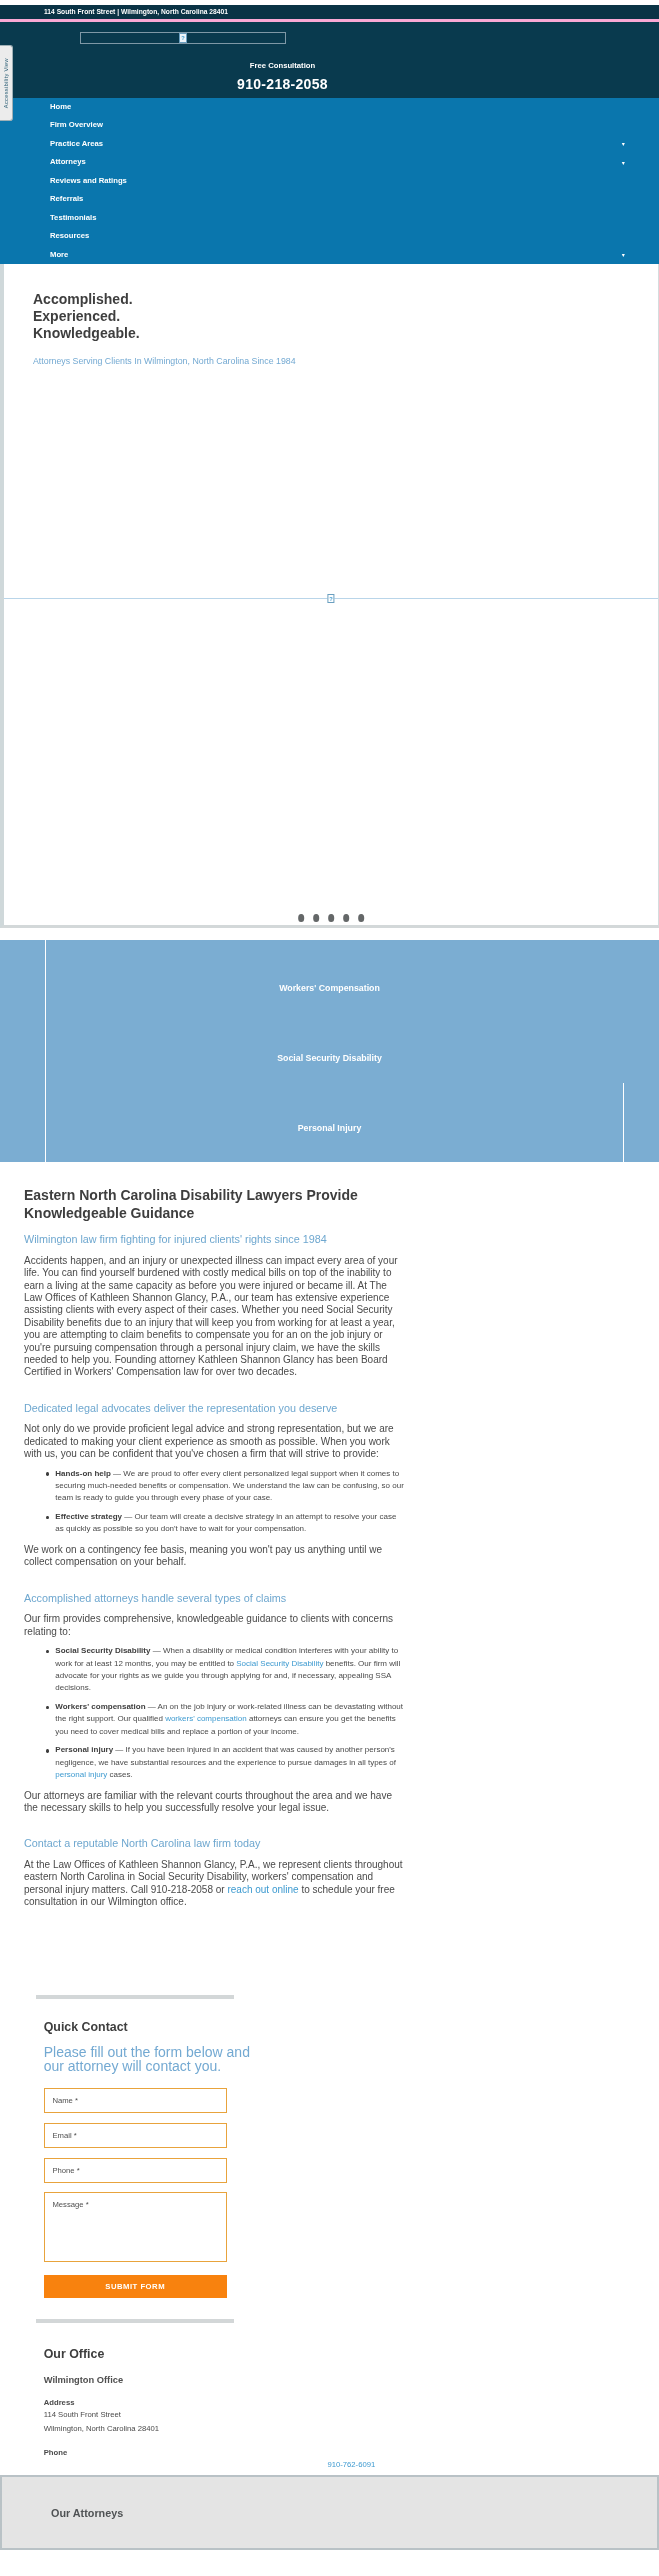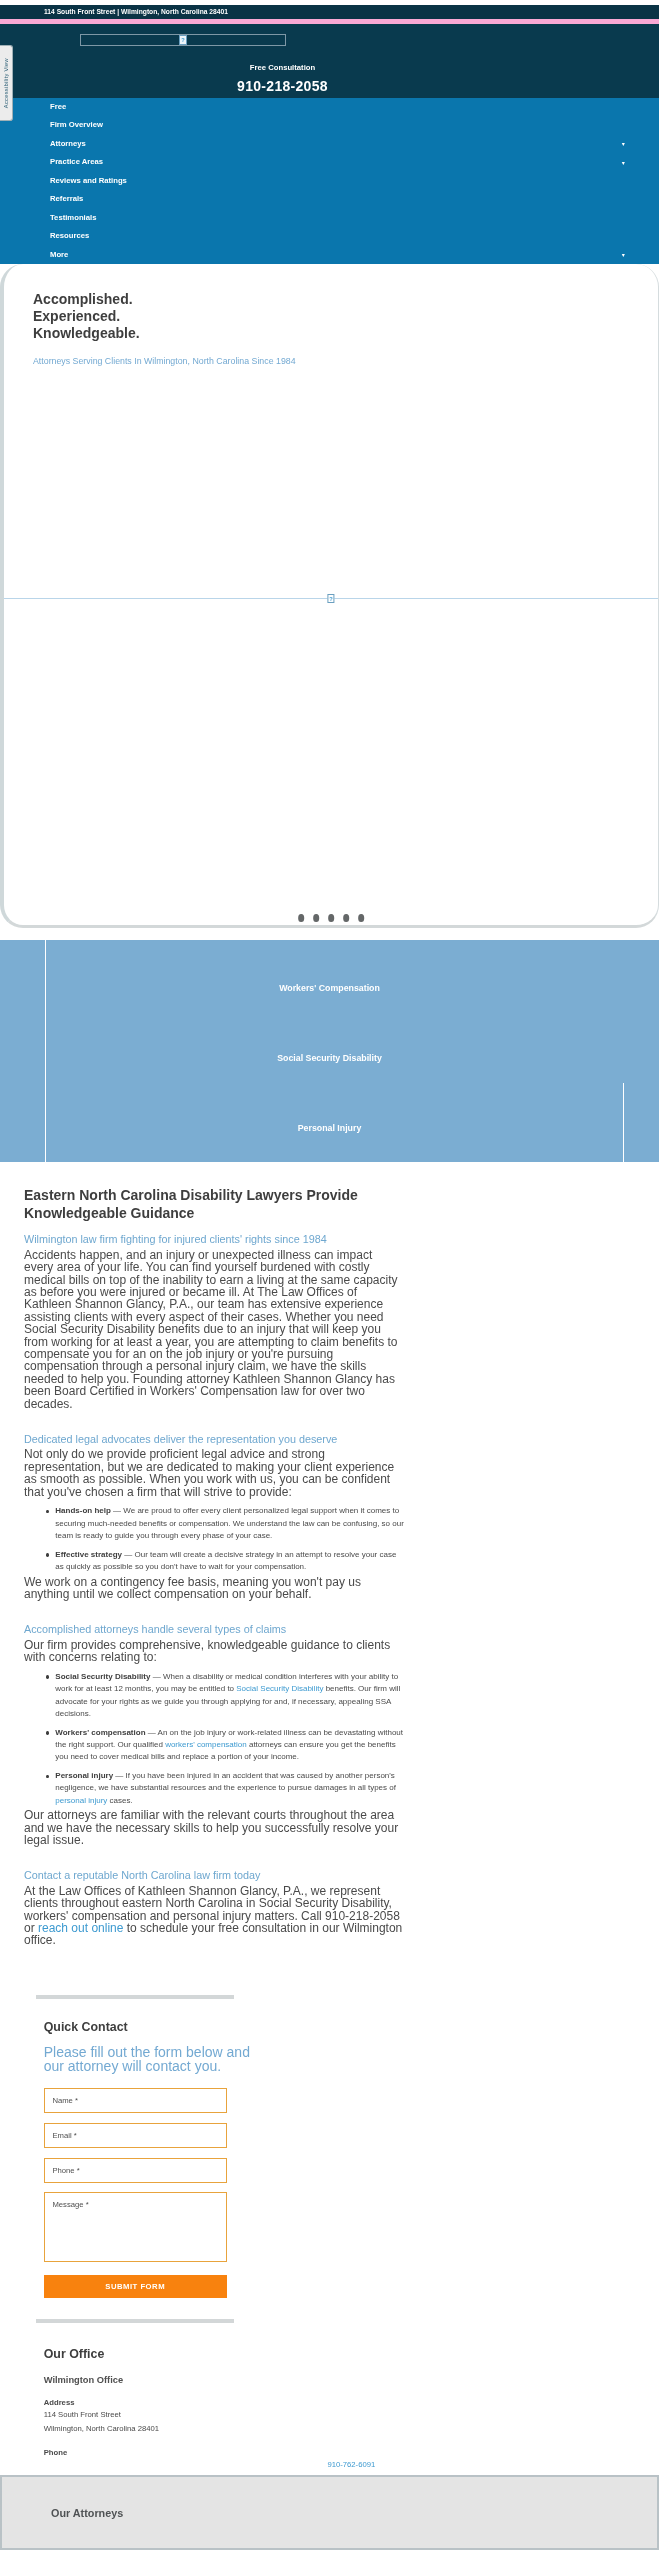--- a/index.html
+++ b/index.html
@@ -3,21 +3,21 @@
 <meta charset="utf-8">
 <style>
   * { margin:0; padding:0; box-sizing:border-box; }
   body { font-family:"Liberation Sans", sans-serif; background:#ffffff; }
   .page { width:659px; height:3378px; position:relative; background:#ffffff; overflow:hidden; margin:0 auto; }
 
   
   .top-white { height:5.2px; background:#ffffff; }
   .address-bar { height:13.4px; background:#0a3345; color:#ffffff; font-size:6.7px; font-weight:bold;
                  line-height:13.4px; padding-left:44px; }
-  .header { height:79px; background:#093a4e; border-top:5px solid #f9a8d4; position:relative; }
+  .header { height:79px; background:#093a4e; border-top:3px solid #f9a8d4; position:relative; }
   .logo-box { position:absolute; left:80px; top:10.3px; width:206px; height:12px; border:0.5px solid #7e98a6;
               display:flex; align-items:center; justify-content:center; }
   .broken-img { display:inline-block; width:7.2px; height:9.3px; border:0.5px solid #6a9fc0; background:#eef6fb;
                 color:#3d9ad0; font-size:5.7px; text-align:center; line-height:8.2px; font-weight:bold; }
   .header-center { position:absolute; left:44px; top:39px; width:477px; text-align:center; color:#ffffff; }
   .free-consult { font-size:7.7px; font-weight:bold; }
   .header-phone { font-size:14px; font-weight:bold; margin-top:6.2px; letter-spacing:0.3px; }
 
   .acc-tab { position:absolute; left:0; top:45px; width:13.4px; height:76px; background:#ececec;
              border:0.5px solid #9fb0b6; border-left:none; border-radius:0 3.1px 3.1px 0; z-index:20;
@@ -25,21 +25,21 @@
   .acc-tab span { writing-mode:vertical-rl; transform:rotate(180deg); font-size:5.7px; color:#2a5d74; letter-spacing:0.3px; white-space:nowrap; }
 
   
   .nav { background:#0a76ad; }
   .nav-item { height:18.5px; line-height:18.5px; padding-left:50px; color:#ffffff; font-size:7.7px; font-weight:bold;
               position:relative; cursor:pointer; }
   .nav-item .arrow { position:absolute; right:33px; top:0.5px; font-size:5.2px; }
 
   
   .slider { height:664px; background:#ffffff; border-left:4.1px solid #cfd8da; border-right:0.5px solid #d5dcde;
-            border-bottom:3.1px solid #d3d8d9; position:relative;border-radius:23px; }
+            border-bottom:3.1px solid #d3d8d9; position:relative; }
   .hero { padding:27px 0 0 29px; }
   .hero-line { font-size:14px; font-weight:bold; color:#3e3e3e; line-height:17px; }
   .hero-sub { margin-top:12.4px; font-size:8.8px; line-height:14px; color:#73a9d2; width:289px; }
   .slider-line { position:absolute; top:334px; left:0; right:0; border-top:1px solid #b9d5e9; }
   .slider-broken { position:absolute; top:330px; left:50%; transform:translateX(-50%); background:#ffffff; z-index:2; }
   .dots { position:absolute; bottom:3.1px; left:50%; transform:translateX(-50%); display:flex; gap:9.3px; }
   .dot { width:5.7px; height:7.7px; border-radius:50%; background:#646768; cursor:pointer; }
 
   .gap-23 { height:12px; background:#ffffff; }
 
@@ -49,21 +49,21 @@
   .band-line-right { position:absolute; left:623px; top:143px; bottom:0; width:1px; background:#ffffff; }
   .band-item { height:70px; display:flex; align-items:center; justify-content:center; color:#ffffff;
                font-weight:bold; font-size:8.8px; cursor:pointer; }
 
   
   .main-content { height:833px; padding-left:24px; color:#4a4a4a; overflow:hidden; }
   .main-content h1 { margin-top:25px; font-size:14px; line-height:17.5px; font-weight:bold; color:#3e3e3e; width:371px; }
   .sub-heading { font-size:10.8px; font-weight:400; color:#6ea7cf; line-height:13.4px; }
   .mt-first { margin-top:11.3px; }
   .mt-sec { margin-top:23px; }
-  .main-content p { width:380px; font-size:12px; line-height:12.4px; margin-top:2px; }
+  .main-content p { width:380px; font-size:10px; line-height:12.4px; margin-top:8px; }
   .main-content ul { margin-top:7.2px; padding-left:22px; list-style:none; }
   .main-content li { position:relative; padding-left:9.3px; margin-top:6.2px; width:361px; font-size:8px; line-height:12.4px; }
   .main-content li::before { content:""; position:absolute; left:0; top:4.6px; width:2.6px; height:3.6px; border-radius:50%; background:#3e3e3e; }
   .term { font-weight:bold; color:#3e3e3e;margin-top:28px; }
   .link { color:#3d9ad0; cursor:pointer; }
 
   
   .quick-contact { height:480px; padding-left:36px; overflow:hidden; }
   .divider { width:198px; height:3.6px; background:#d3d7d8; }
   .qc-heading { margin:21.6px 0 0 7.7px; font-size:12.4px; font-weight:bold; color:#3e3e3e; }
@@ -112,24 +112,24 @@
       <div class="free-consult">Free Consultation</div>
       <div class="header-phone">910-218-2058</div>
     </div>
   </div>
 
   <div class="acc-tab">
     <span>Accessibility View</span>
   </div>
 
   <nav class="nav">
-    <div class="nav-item"><span>Free</span></div>
+    <div class="nav-item"><span>Home</span></div>
     <div class="nav-item"><span>Firm Overview</span></div>
+    <div class="nav-item"><span>Practice Areas</span><span class="arrow">▼</span></div>
     <div class="nav-item"><span>Attorneys</span><span class="arrow">▼</span></div>
-    <div class="nav-item"><span>Practice Areas</span><span class="arrow">▼</span></div>
     <div class="nav-item"><span>Reviews and Ratings</span></div>
     <div class="nav-item"><span>Referrals</span></div>
     <div class="nav-item"><span>Testimonials</span></div>
     <div class="nav-item"><span>Resources</span></div>
     <div class="nav-item"><span>More</span><span class="arrow">▼</span></div>
   </nav>
 
   <div class="slider">
     <div class="hero">
       <div class="hero-line">Accomplished.</div>

